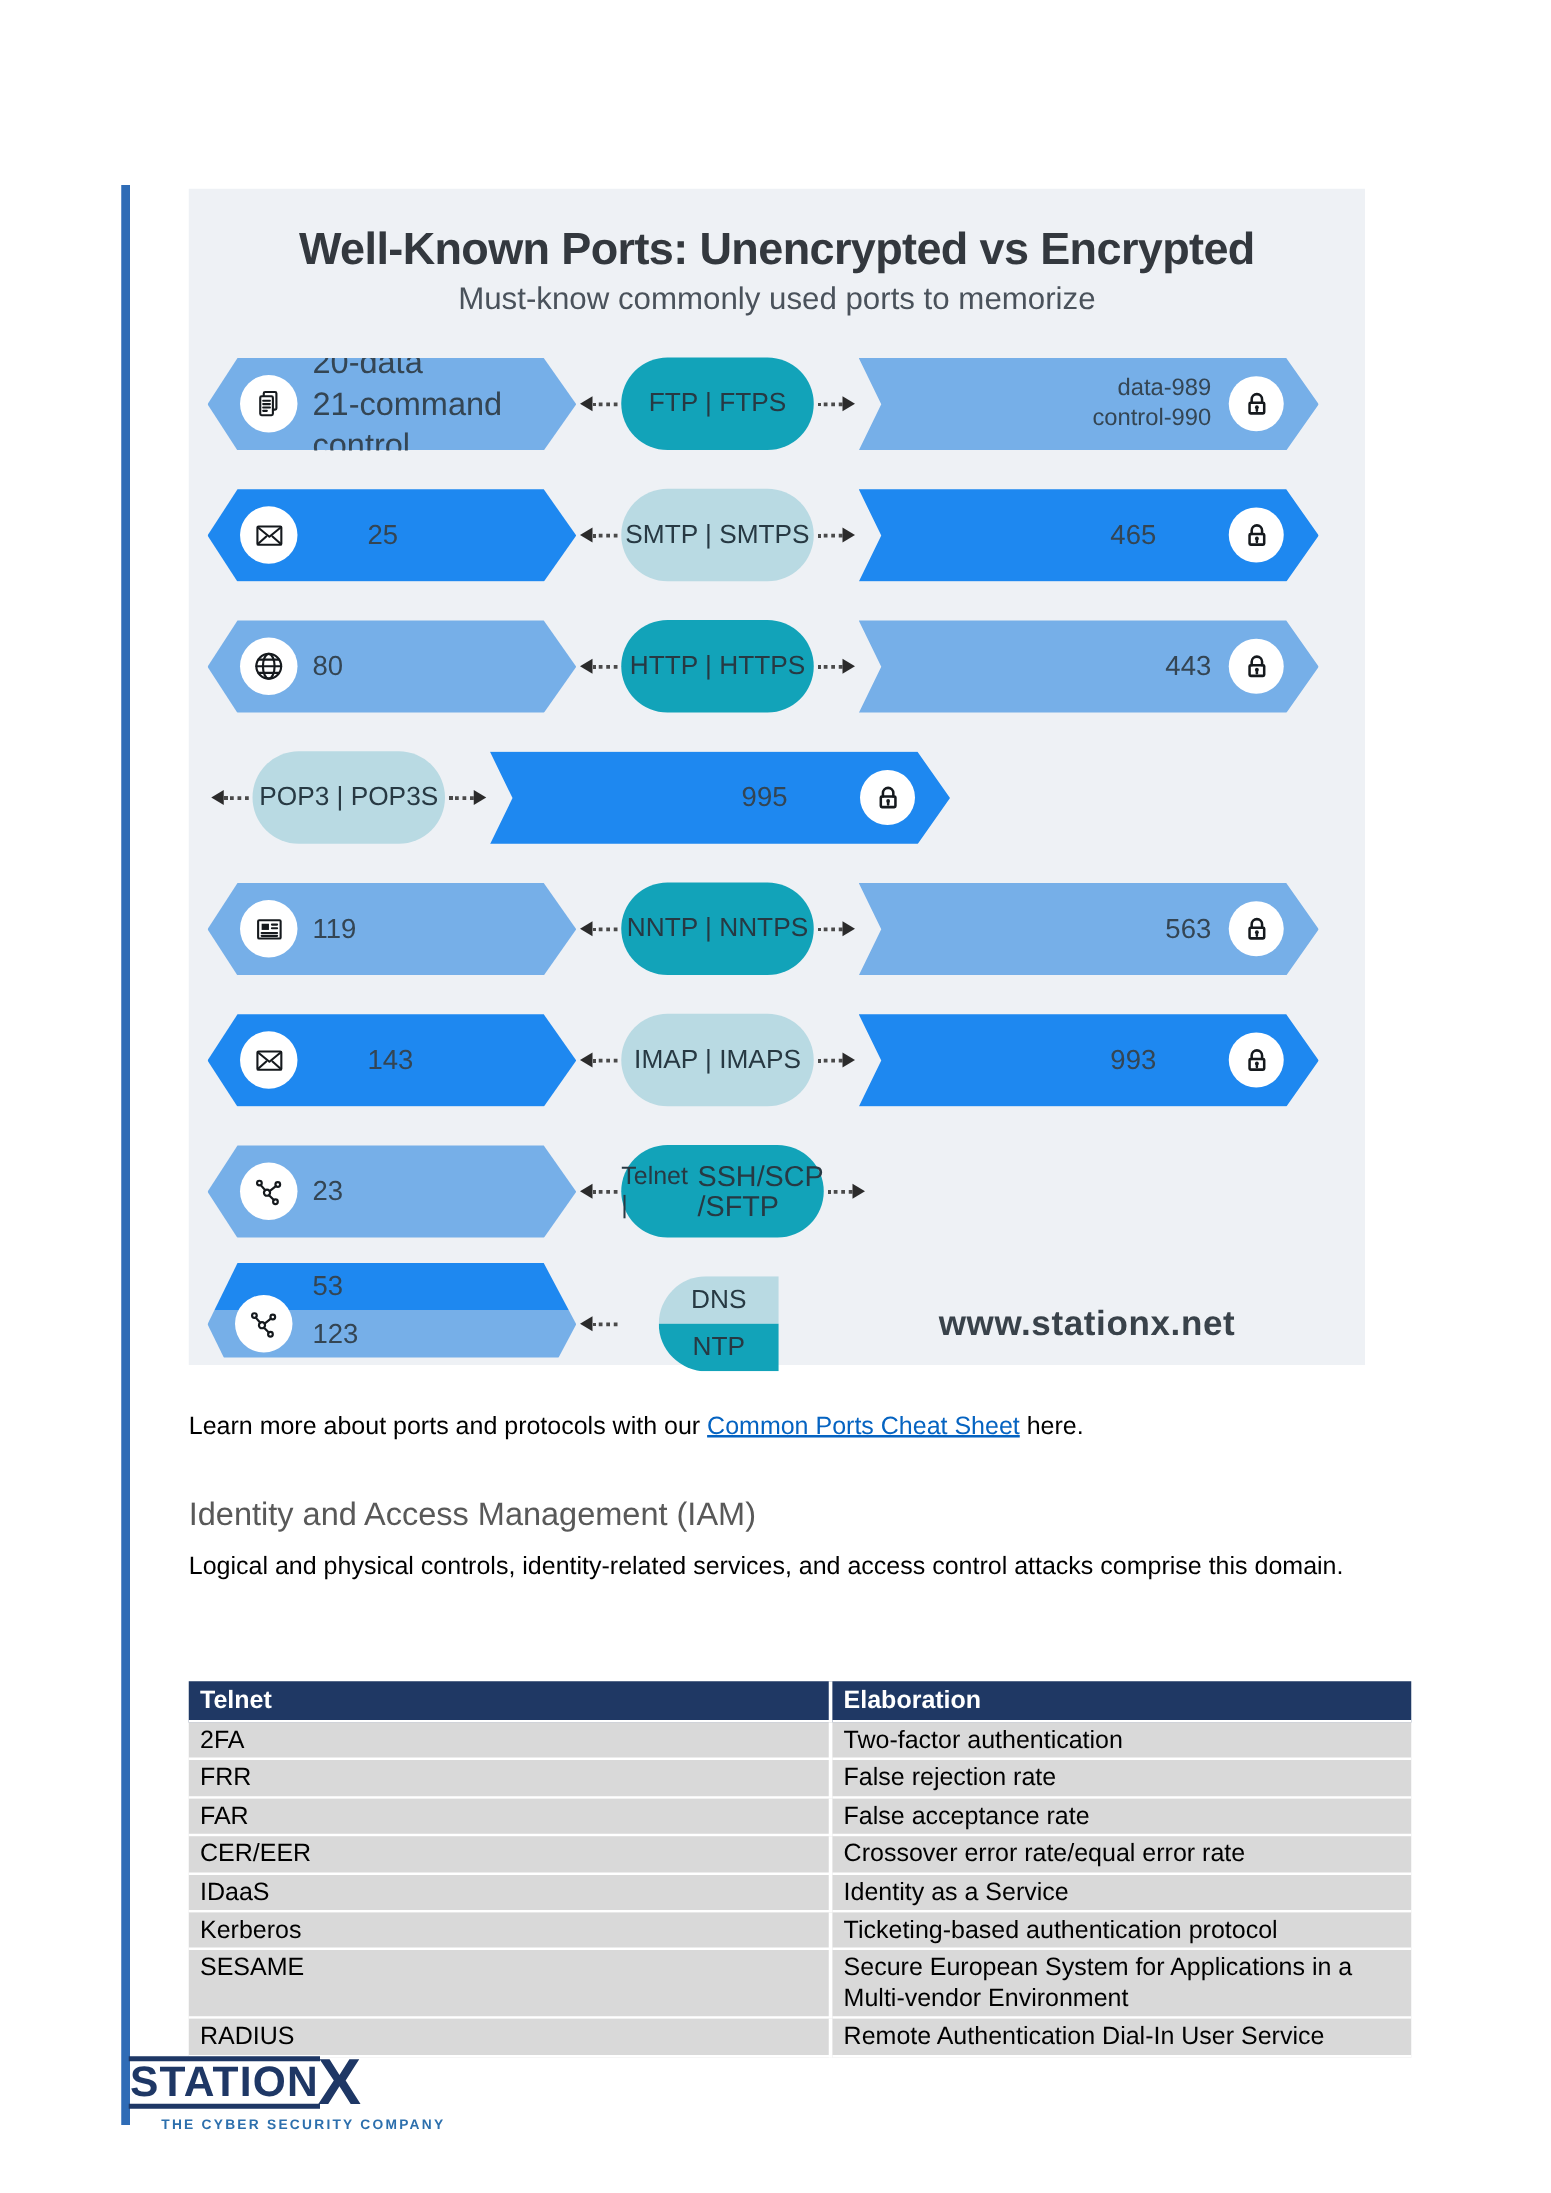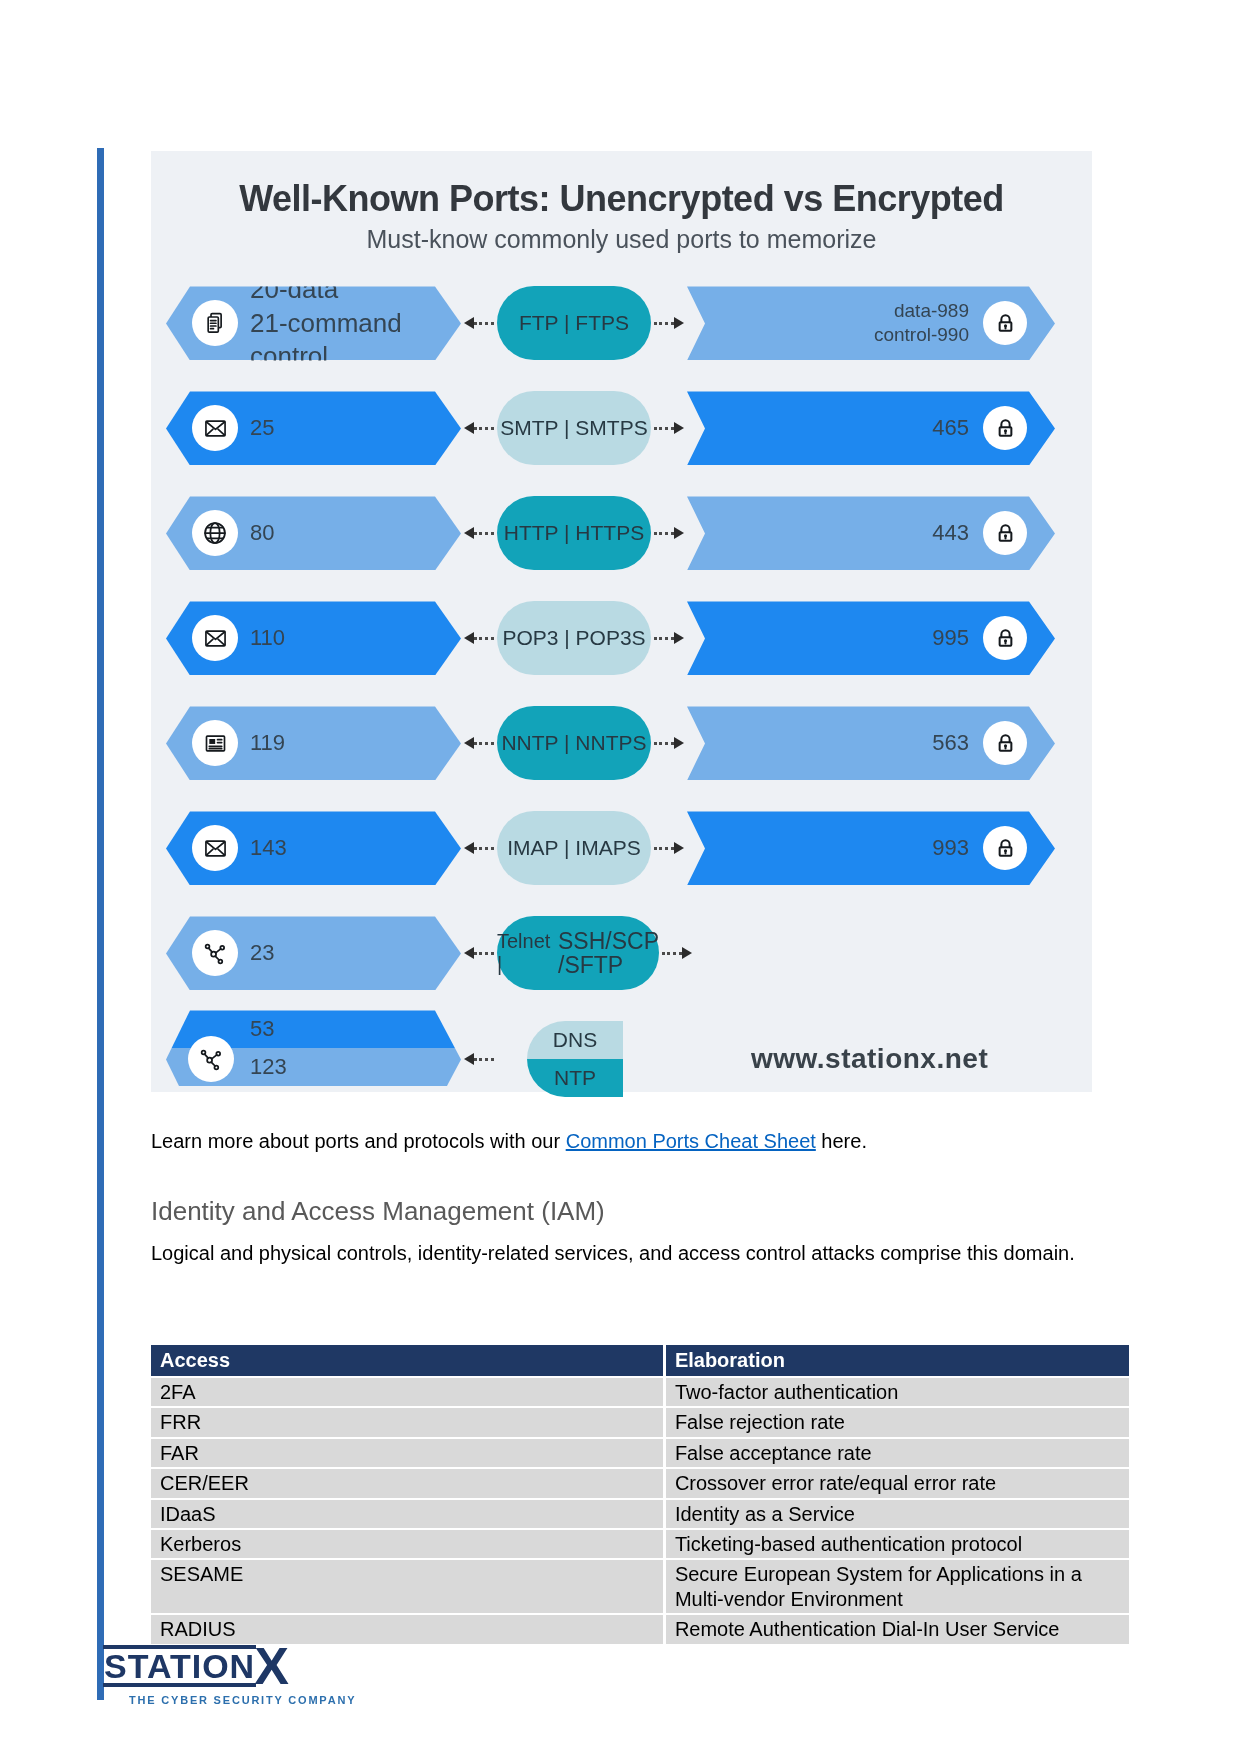--- a/index.html
+++ b/index.html
@@ -13,21 +13,21 @@
   .ititle{margin:0;text-align:center;font-size:36px;font-weight:700;color:#33383E;letter-spacing:-.5px;line-height:1.2;}
   .isub{text-align:center;font-size:25px;color:#4A525B;margin-top:4px;line-height:1.25;}
   .rows{margin-top:0;}
   .irow{display:flex;align-items:center;height:74px;margin:31px 0 0 15px;}
   .hex{box-sizing:border-box;}
   .hexL{width:295px;height:74px;display:flex;align-items:center;
         clip-path:polygon(0 50%,24px 0,calc(100% - 26px) 0,100% 50%,calc(100% - 26px) 100%,24px 100%);}
   .hexR{width:368px;height:74px;display:flex;align-items:center;justify-content:flex-end;
         clip-path:polygon(0 0,calc(100% - 26px) 0,100% 50%,calc(100% - 26px) 100%,0 100%,18px 50%);}
   .light{background:#76AFE8;}
-  .bright{background:#1E88F0;}
+  .bright{background:#1E88F0;gap:44px;}
   .teal{background:#12A3B9;}
   .pale{background:#B9DAE3;}
   .icircle{width:46px;height:46px;border-radius:50%;background:#ffffff;flex-shrink:0;
            display:flex;align-items:center;justify-content:center;margin-left:26px;}
   .icircle svg{display:block;}
   .llab{margin-left:12px;font-size:22px;color:#344553;}
   .llab.small{font-size:26px;line-height:1.3;}
   .rlab{text-align:right;font-size:22px;color:#344553;margin-right:14px;}
   .rlab.small{font-size:19px;line-height:1.3;}
   .lockc{margin:0 28px 0 0;width:44px;height:44px;}
@@ -187,32 +187,20 @@
               <svg width="27" height="27" viewBox="0 0 24 24" fill="none" stroke="#15191d" stroke-width="1.8" stroke-linecap="round">
                 <path d="M8.3 10.8V8.4a3.7 3.7 0 0 1 7.4 0v2.4"></path>
                 <rect x="6.8" y="10.8" width="10.4" height="7.6" rx="0.8"></rect>
                 <circle cx="12" cy="14" r="1.35" fill="#15191d" stroke="none"></circle>
                 <path d="M12 14.6v1.9"></path>
               </svg>
             </div>
           </div>
         </div>
         <div class="irow">
-          <div class="hex hexL bright">
-            <div class="icircle">
-              <svg width="27" height="27" viewBox="0 0 24 24" fill="none" stroke="#15191d" stroke-width="1.5" stroke-linecap="round" stroke-linejoin="round">
-                <rect x="3.5" y="5.5" width="17" height="13" rx="0.8"></rect>
-                <path d="M4 6.2l8 6.6 8-6.6"></path>
-                <path d="M4 17.8l5.8-5.2M20 17.8l-5.8-5.2"></path>
-              </svg>
-            </div>
-            <div class="llab">
-              <div>110</div>
-            </div>
-          </div>
           <span class="arr">
             <span class="tri tl"></span>
             <span class="dots"></span>
           </span>
           <div class="pill pale">POP3 | POP3S</div>
           <span class="arr">
             <span class="dots"></span>
             <span class="tri tr"></span>
           </span>
           <div class="hex hexR bright">
@@ -364,21 +352,21 @@
   </section>
 
   <p class="learn"><span>Learn more about ports and protocols with our </span><a class="link">Common Ports Cheat Sheet</a><span> here.</span></p>
 
   <h2 class="iam">Identity and Access Management (IAM)</h2>
   <p class="bodytxt">Logical and physical controls, identity-related services, and access control attacks comprise this domain.</p>
 
   <table class="tbl">
     <thead>
         <tr id="thr">
-          <th>Access</th>
+          <th>Telnet</th>
           <th>Elaboration</th>
         </tr>
       </thead>
     <tbody id="tb">
         <tr>
           <td>2FA</td>
           <td>Two-factor authentication</td>
         </tr>
         <tr>
           <td>FRR</td>

